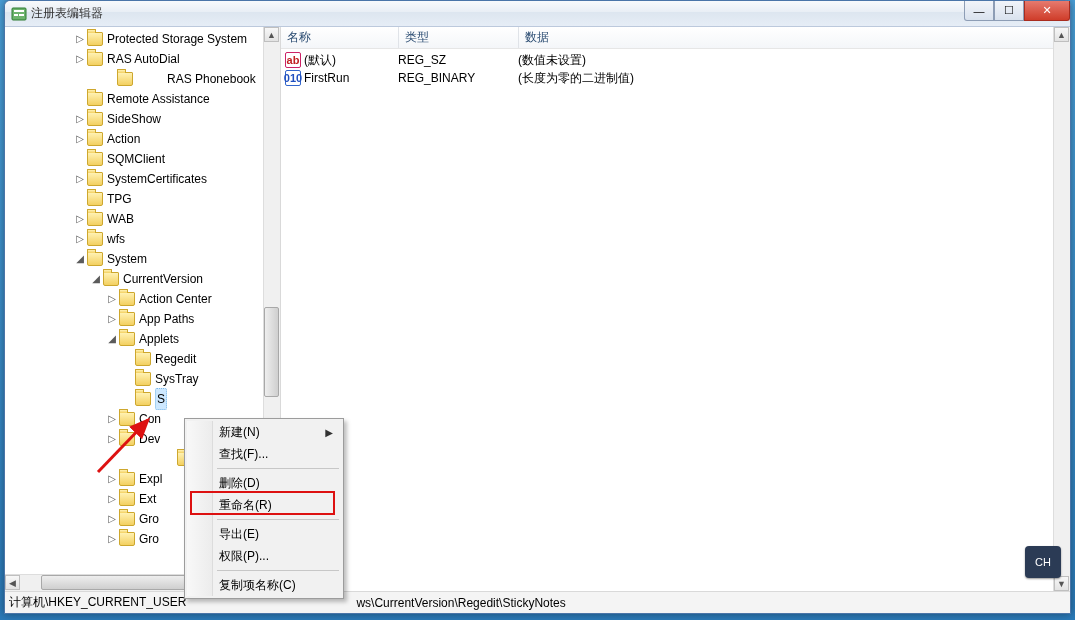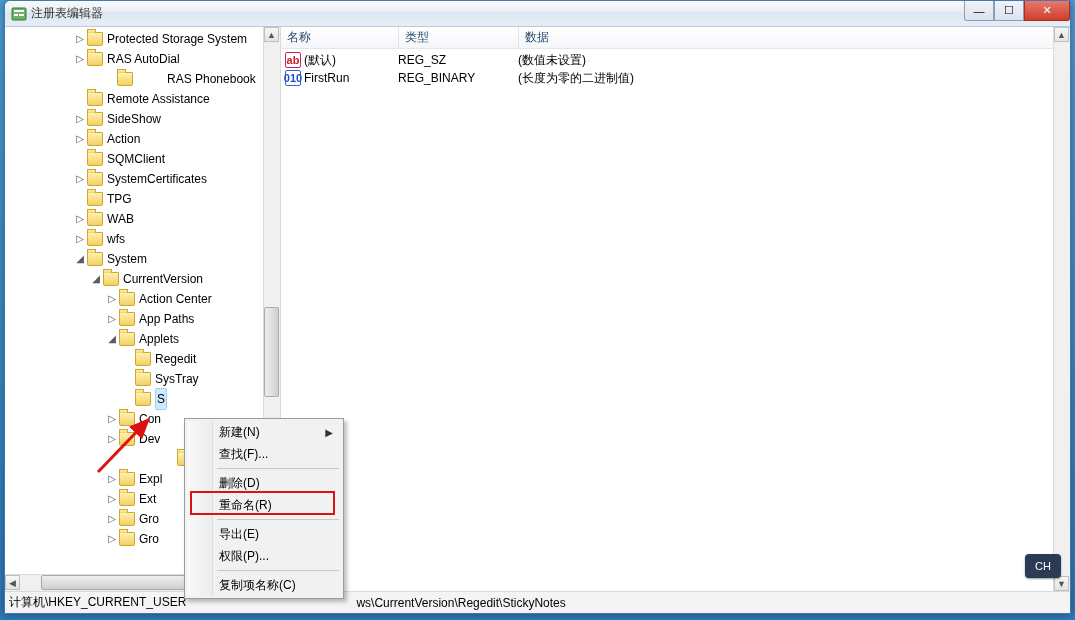--- a/index.html
+++ b/index.html
@@ -249,21 +249,21 @@
     pointer-events:none;
   }
   .arrow-annot{
     position:absolute;
     left: 88px; top: 412px;
     z-index: 60;
     pointer-events:none;
   }
   .ime-pill{
     position:absolute; right:14px; bottom:42px;
-    width:36px;height:24px;border-radius:4px;
+    width:36px;height:32px;border-radius:4px;
     background:#2b3b55;color:#fff;
     display:flex;align-items:center;justify-content:center;
     font-size:11px;box-shadow:0 1px 2px rgba(0,0,0,.4);
     z-index:70;
   }
 </style>
 </head>
 <body>
 
 <div class="window">

